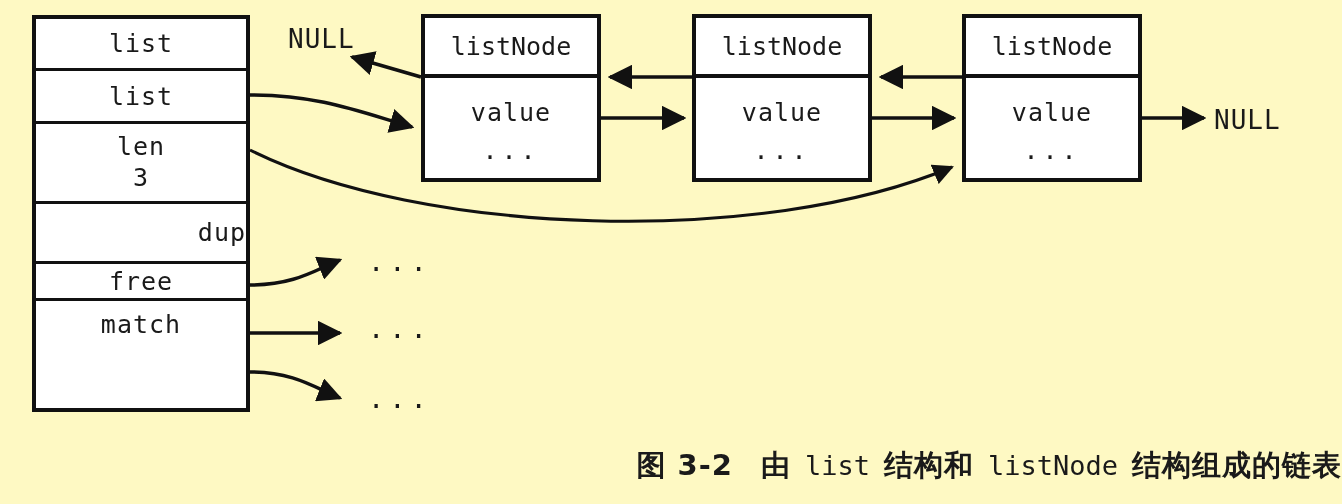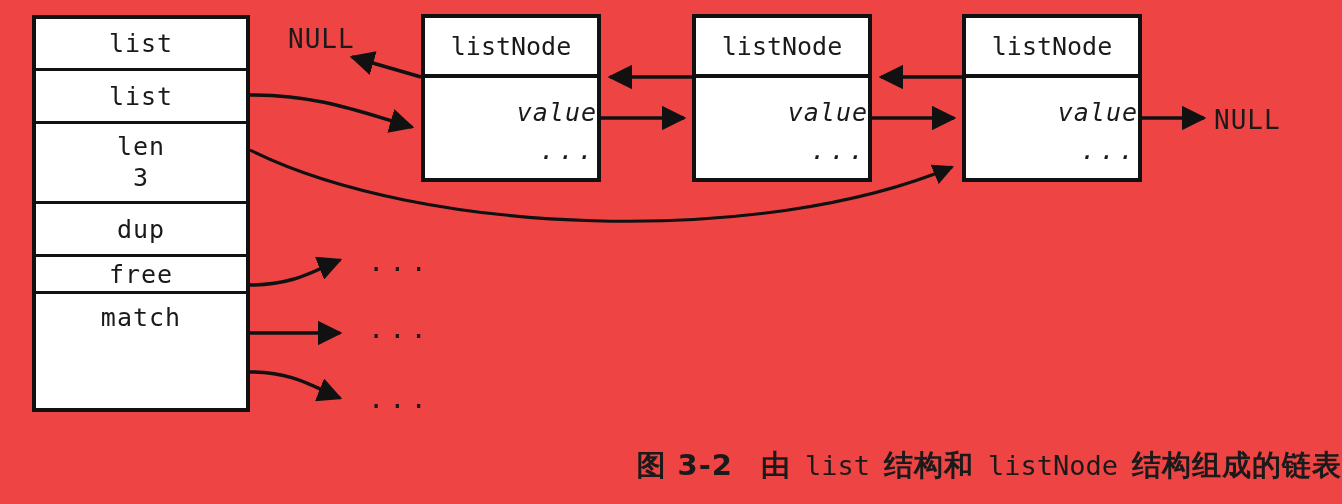--- a/index.html
+++ b/index.html
@@ -12,21 +12,21 @@
     width: 1342px;
     height: 504px;
     overflow: hidden;
     font-family: "Liberation Sans", sans-serif;
     color: #1a1a1a;
   }
   #figure {
     position: relative;
     width: 1342px;
     height: 504px;
-    background: #ef4444;
+    background: #fef9c3;
   }
 
   
   #wires {
     position: absolute;
     left: 0;
     top: 0;
     width: 1342px;
     height: 504px;
     pointer-events: none;
@@ -58,21 +58,21 @@
     color: #1a1a1a;
     background: #ffffff;
   }
   .struct-row:last-child {
     border-bottom: none;
   }
   .r-list   { height: 52px; }
   .r-head   { height: 53px; }
   .r-tail   { height: 52px; }
   .r-len    { height: 80px; line-height: 1.22; }
-  .r-dup    { height: 53px; }
+  .r-dup    { height: 60px; align-items: flex-end; }
   .r-free   { height: 37px; }
   .r-match  { height: 46px; justify-content: center; }
   .len-value { font-size: 25px; }
 
   
   .node {
     position: absolute;
     top: 14px;
     width: 180px;
     height: 168px;
@@ -95,22 +95,21 @@
     justify-content: center;
     font-family: "DejaVu Sans Mono", "Liberation Mono", monospace;
     font-size: 25px;
     letter-spacing: 0px;
   }
   .node-body {
     flex: 1;
     position: relative;
     display: flex;
     flex-direction: column;
-    align-items: flex-end;
-    font-style: italic;
+    align-items: center;
   }
   .node-value {
     margin-top: 20px;
     font-family: "DejaVu Sans Mono", "Liberation Mono", monospace;
     font-size: 25px;
     letter-spacing: 1px;
   }
   .node-ellipsis {
     margin-top: 16px;
     font-family: "DejaVu Sans Mono", "Liberation Mono", monospace;

